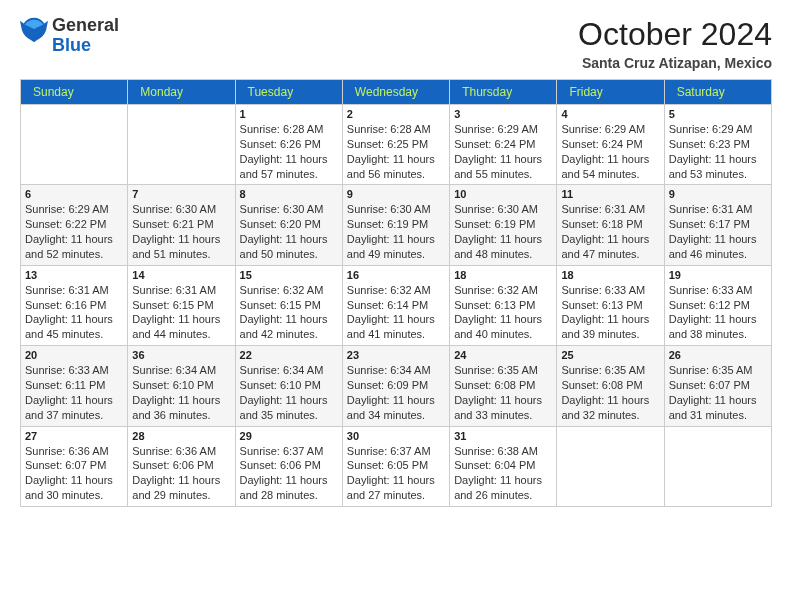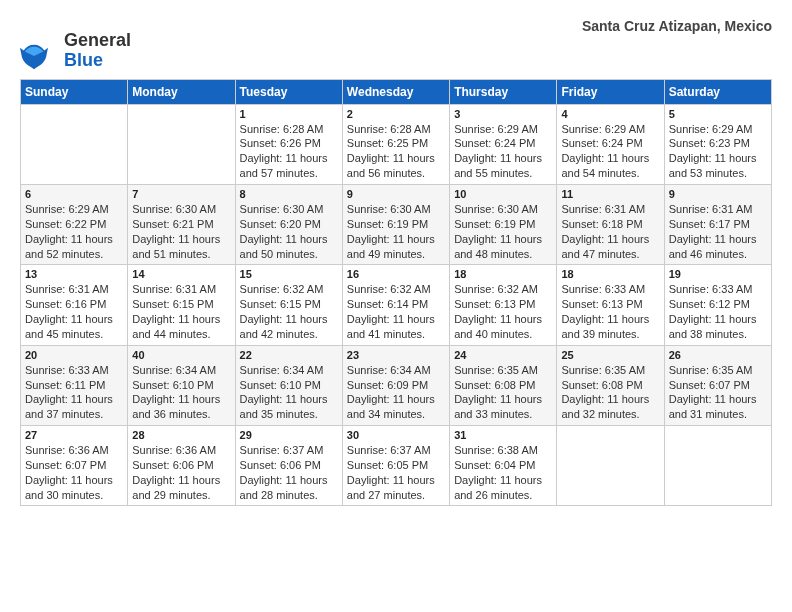--- a/index.html
+++ b/index.html
@@ -17,23 +17,22 @@
       background: #fff;
     }
     .header {
       display: flex;
       justify-content: space-between;
       align-items: flex-start;
       margin-bottom: 8px;
     }
     .logo {
       display: flex;
-      align-items: flex-end;
-      gap: 16px;
-      margin-top: 15px;
+      align-items: flex-start;
+      gap: 4px;
     }
     .logo-text {
       font-size: 18px;
       font-weight: bold;
       line-height: 1.1;
     }
     .logo-text .general { color: #333; }
     .logo-text .blue { color: #1565c0; }
     .logo-icon {
       width: 28px;
@@ -53,24 +52,24 @@
       margin-top: 2px;
       font-weight: bold;
     }
     table {
       width: 100%;
       border-collapse: collapse;
       table-layout: fixed;
     }
     thead tr th {
       background: #1565c0;
-      color: #ffffff;
+      color: #bef264;
       font-size: 12px;
-      font-weight: bold;
-      padding: 5px 4px;
+      font-weight: normal;
+      padding: 5px 12px;
       text-align: left;
       border: 1px solid #ccc;
     }
     tbody tr td {
       border: 1px solid #ccc;
       vertical-align: top;
       padding: 3px 4px;
       font-size: 9.5px;
       color: #222;
       height: 80px;
@@ -99,20 +98,21 @@
       <svg class="logo-icon" viewBox="0 0 30 30">
         <path d="M15 2 Q22 2 26 8 L30 5 L28 15 Q26 22 18 26 L15 28 L12 26 Q4 22 2 15 L0 5 L4 8 Q8 2 15 2Z" fill="#1565c0"></path>
         <path d="M15 4 Q21 4 25 9 L15 14 L5 9 Q9 4 15 4Z" fill="#42a5f5"></path>
       </svg>
       <div class="logo-text">
         <div><span class="general">General</span></div>
         <div><span class="blue">Blue</span></div>
       </div>
     </div>
     <div class="title-block">
+      <div class="month-title">October 2024</div>
       <div class="location">Santa Cruz Atizapan, Mexico</div>
     </div>
   </div>
 
   <table>
     <thead>
       <tr>
         <th>Sunday</th>
         <th>Monday</th>
         <th>Tuesday</th>
@@ -246,21 +246,21 @@
       </td>
         </tr>
         <tr>
           <td>
         <span class="day-number">20</span>
         <div class="cell-info">
           Sunrise: 6:33 AM<br>Sunset: 6:11 PM<br>Daylight: 11 hours and 37 minutes.
         </div>
       </td>
           <td>
-        <span class="day-number">40</span>
+        <span class="day-number">36</span>
         <div class="cell-info">
           Sunrise: 6:34 AM<br>Sunset: 6:10 PM<br>Daylight: 11 hours and 36 minutes.
         </div>
       </td>
           <td>
         <span class="day-number">22</span>
         <div class="cell-info">
           Sunrise: 6:34 AM<br>Sunset: 6:10 PM<br>Daylight: 11 hours and 35 minutes.
         </div>
       </td>

